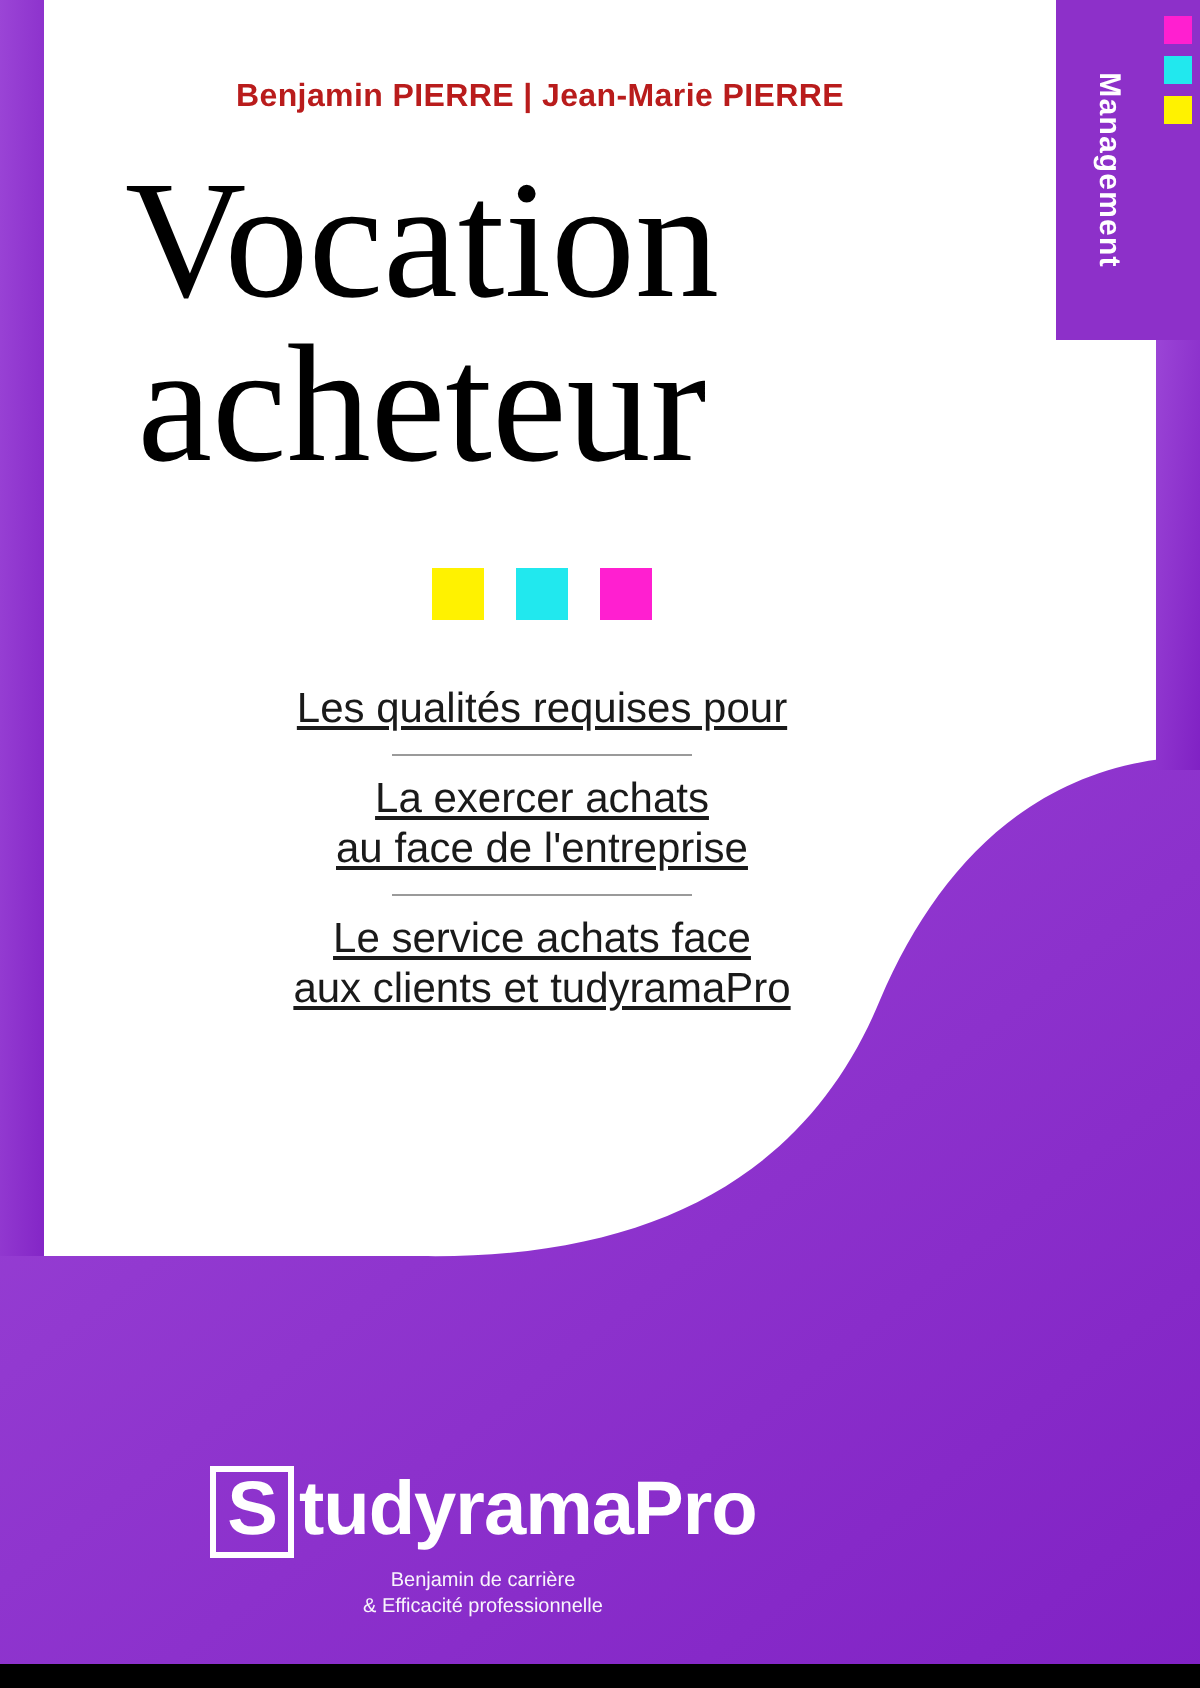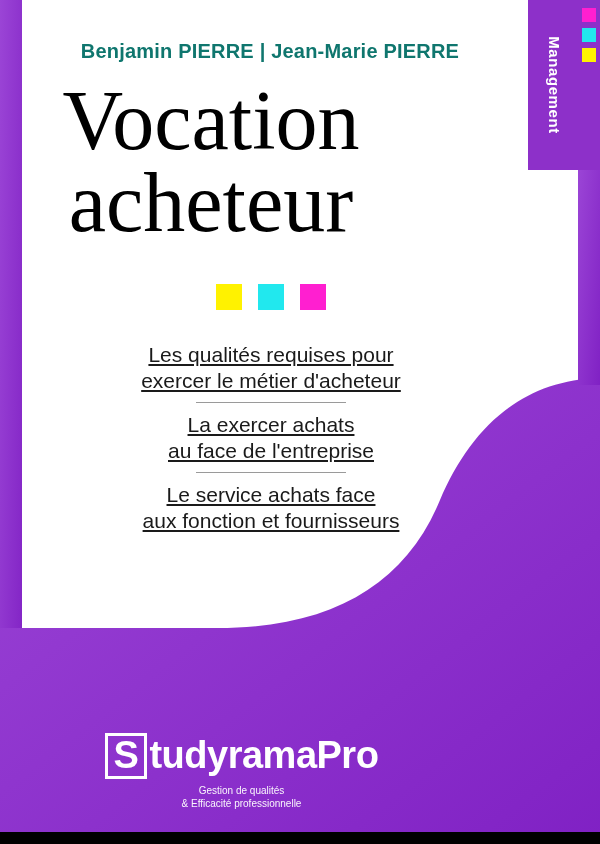--- a/index.html
+++ b/index.html
@@ -71,23 +71,23 @@
 
   
   .authors {
     position: absolute;
     top: 40px;
     left: 0;
     width: 600px;
     text-align: center;
     padding-right: 60px;
     box-sizing: border-box;
-    font-size: 20px;
+    font-size: 16px;
     font-weight: bold;
-    color: #0f766e;
+    color: #b91c1c;
     letter-spacing: 0.2px;
   }
 
   
   .title {
     position: absolute;
     top: 80px;
     left: 0;
     width: 492px;
     padding-right: 70px;
@@ -230,37 +230,36 @@
 
   <div class="squares">
     <span class="sw-yellow"></span>
     <span class="sw-cyan"></span>
     <span class="sw-magenta"></span>
   </div>
 
   <div class="subtitles">
     <div class="sub-block">
       <span class="l">Les qualités requises pour</span>
-      <span class="l">exercer le métier d'acheteur</span>
     </div>
     <div class="sub-sep"></div>
     <div class="sub-block">
       <span class="l">La exercer achats</span>
       <span class="l">au face de l'entreprise</span>
     </div>
     <div class="sub-sep"></div>
     <div class="sub-block">
       <span class="l">Le service achats face</span>
-      <span class="l">aux fonction et fournisseurs</span>
+      <span class="l">aux clients et tudyramaPro</span>
     </div>
   </div>
 
   <div class="logo-wrap">
     <div class="logo-main"><span class="logo-box">S</span><span>tudyramaPro</span></div>
     <div class="logo-tag">
-      <div>Gestion de qualités</div>
+      <div>Benjamin de carrière</div>
       <div>&amp; Efficacité professionnelle</div>
     </div>
   </div>
 
   <div class="bottom-bar"></div>
 
 </div>
 
 </body></html>

